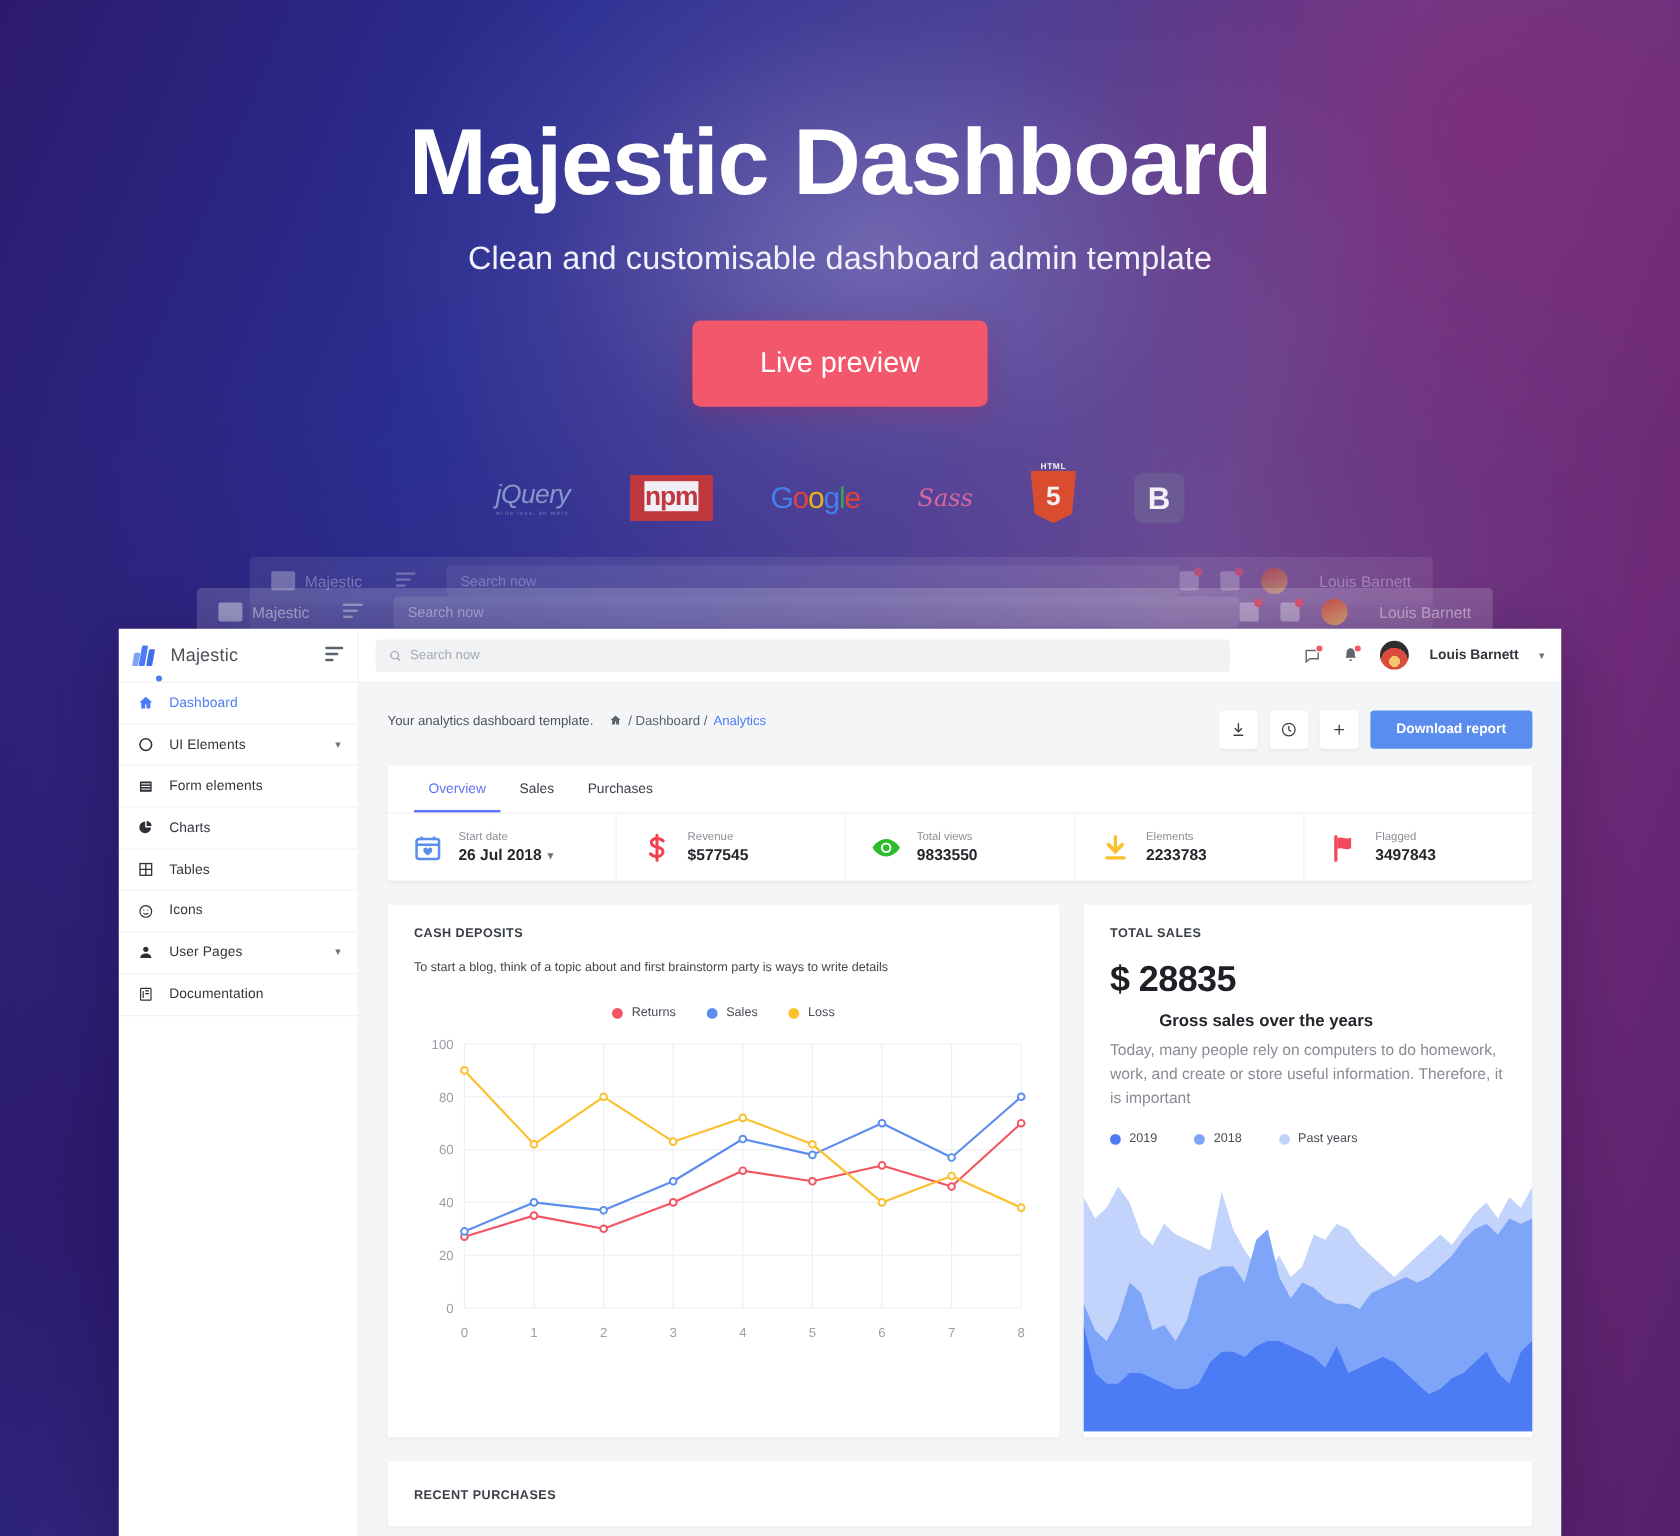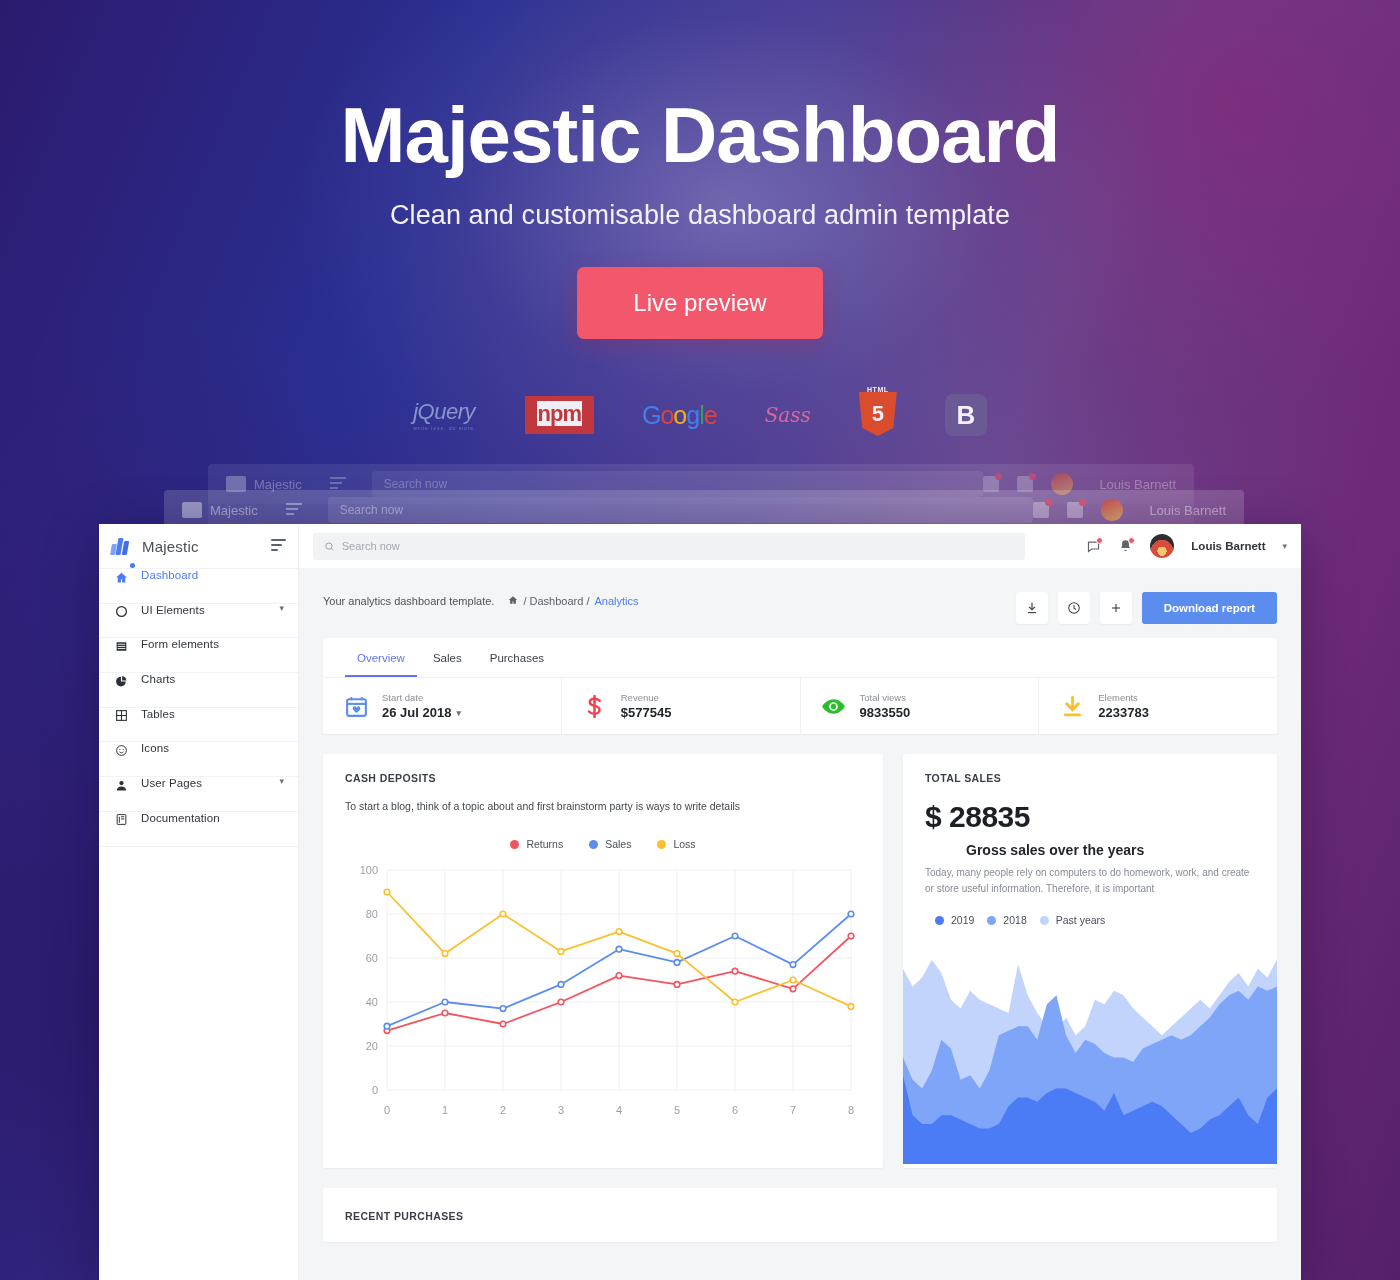--- a/index.html
+++ b/index.html
@@ -106,21 +106,21 @@
   .brand-mark b:nth-child(3){ height: 14px; background:#3f6fe8;}
   .brand-dot { width:5px; height:5px; border-radius:50%; background:#4b7bf5; margin-left:2px; align-self:flex-end;}
   .brand-name { margin-left: 7px; font-size: 15px; color: #4a4f57; letter-spacing: .2px; }
   .hamburger { margin-left: auto; width: 15px; }
   .hamburger i { display:block; height: 2px; background: #5b6270; margin-bottom: 3px; border-radius: 1px;}
   .hamburger i:nth-child(2){ width: 11px; }
   .hamburger i:nth-child(3){ width: 7px; }
 
   .nav { border-top: 1px solid #f0f1f4; }
   .nav-item {
-    height: 34.7px; display:flex; align-items:flex-start; padding: 0 14px;
+    height: 34.7px; display:flex; align-items:center; padding: 0 14px;
     border-bottom: 1px solid #f1f2f5; cursor: pointer; position: relative;
   }
   .nav-ico { width: 16px; height: 16px; margin-right: 12px; display:flex; align-items:center; justify-content:center; color:#2d3137; flex:0 0 16px;}
   .nav-ico svg { width: 13px; height: 13px; display:block; }
   .nav-label { font-size: 11.5px; color: #31353c; letter-spacing: .1px; }
   .nav-item.active .nav-label { color: #4b7bf5; }
   .nav-item.active .nav-ico { color: #4b7bf5; }
   .nav-caret { margin-left:auto; color:#6b7280; font-size: 9px; line-height: 1;}
 
   
@@ -184,22 +184,22 @@
 
   .legend { display:flex; justify-content:center; gap: 26px; margin-top: 26px; }
   .leg { display:flex; align-items:center; gap: 7px; font-size: 10.5px; color:#4a4f57; }
   .leg .dot { width: 9px; height: 9px; border-radius:50%; }
 
   .line-chart { margin-top: 10px; }
 
   
   .ts-amount { font-size: 30px; font-weight: 700; color:#1d2025; margin-top: 16px; letter-spacing: -.5px;}
   .ts-head { font-size: 14px; font-weight: 700; color:#22252a; margin-top: 8px; margin-left: 41px;}
-  .ts-body { font-size: 10px; color:#878c94; line-height: 1.55; margin-top: 7px; }
-  .ts-legend { display:flex; gap: 13px; margin-top: 18px; margin-left: 10px; }
+  .ts-body { font-size: 13px; color:#878c94; line-height: 1.55; margin-top: 7px; }
+  .ts-legend { display:flex; gap: 31px; margin-top: 18px; }
 
   
   .rp { padding: 22px 22px 20px; }
 </style>
 </head>
 <body>
 
 <div class="hero">
   <div class="hero-title">Majestic Dashboard</div>
   <div class="hero-sub">Clean and customisable dashboard admin template</div>
@@ -508,20 +508,32 @@
                   <path d="M6.5 9.5 12 15l5.5-5.5" stroke-width="3"></path>
                   <path d="M5 20h14"></path>
                 </svg>
             </span>
             <span>
               <span class="kpi-lbl" style="display:block">Elements</span>
               <span class="kpi-val">2233783</span>
             </span>
           </div>
 
+          <div class="kpi">
+            <span class="kpi-ico">
+              <svg viewBox="0 0 24 24">
+                  <path d="M5 3v19" stroke="#f4485c" stroke-width="2.6" stroke-linecap="round"></path>
+                  <path d="M6.2 4.2c3.5-1.6 7 1.6 11-.4v8.6c-4 2-7.5-1.2-11 .4z" fill="#f4485c"></path>
+                </svg>
+            </span>
+            <span>
+              <span class="kpi-lbl" style="display:block">Flagged</span>
+              <span class="kpi-val">3497843</span>
+            </span>
+          </div>
 
         </div>
       </div>
 
       <div class="row">
 
         <div class="card col-left">
           <div class="card-pad">
             <div class="card-kicker">CASH DEPOSITS</div>
             <div class="card-desc">To start a blog, think of a topic about and first brainstorm party is ways to write details</div>

